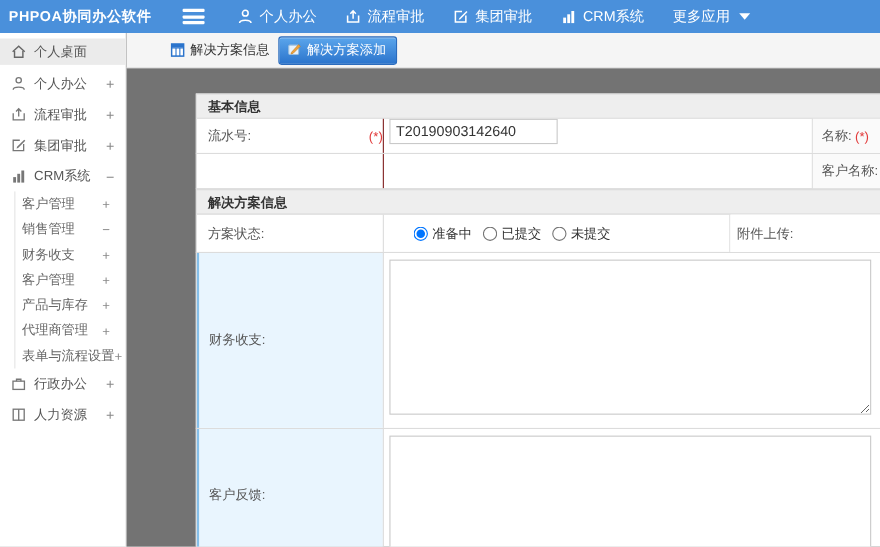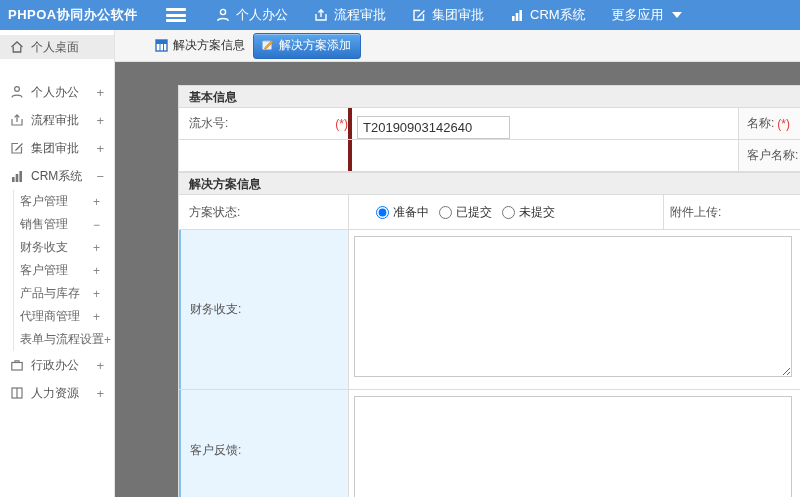--- a/index.html
+++ b/index.html
@@ -15,21 +15,21 @@
   .tnav-item { display:flex; align-items:center; gap:6px; font-size:13px; cursor:pointer; white-space:nowrap; }
   .tnav-item svg { display:block; }
   .caret { width:0; height:0; border-left:5px solid transparent; border-right:5px solid transparent; border-top:6px solid #fff; margin-left:2px; }
 
   
   .shell { display:flex; height:467px; }
   .sidebar { width:115px; border-right:1px solid #e3e3e3; background:#fff; padding-top:5px; flex:none; overflow:hidden; }
   .side-item { display:flex; align-items:center; padding:0 10px 0 10px; height:28px; color:#555; cursor:pointer; white-space:nowrap; }
   .side-item .lbl { margin-left:7px; }
   .side-item .exp { margin-left:auto; color:#888; font-size:13px; }
-  .side-item.active { background:#ebebeb; height:24px; margin-bottom:19px; }
+  .side-item.active { background:#ebebeb; height:24px; margin-bottom:3px; }
   .grp { margin-left:13px; border-left:1px solid #e4e4e4; }
   .grp2 { margin-left:20px; border-left:1px solid #e4e4e4; }
   .side-sub { display:flex; align-items:center; height:23px; padding:0 14px 0 6px; color:#666; cursor:pointer; white-space:nowrap; }
   .side-sub .exp { margin-left:auto; color:#888; }
   .side-sub2 { height:22px; padding-left:8px; }
   .icon14 { width:14px; height:14px; flex:none; }
 
   
   .main { flex:1; background:#737373; overflow:hidden; position:relative; }
   .tabstrip { height:32px; background:#f5f5f5; border-bottom:1px solid #e2e2e2; display:flex; align-items:center; padding-left:40px; gap:8px; }
@@ -37,21 +37,21 @@
   .tab-btn { display:flex; align-items:center; gap:4px; color:#fff; cursor:pointer;
              background:linear-gradient(#5ba6ec,#2b74cc); border:1px solid #2a6bbd; border-radius:3px;
              padding:3px 9px 4px 7px; box-shadow:inset 0 1px 0 rgba(255,255,255,.35); }
 
   
   .formwrap { margin:23px 0 0 63px; width:700px; }
   .sec-header { height:23px; line-height:22px; background:#eee; border:1px solid #dcdcdc; font-weight:bold; color:#333; padding-left:10px; }
   .frow { display:flex; border-left:1px solid #dcdcdc; border-right:1px solid #dcdcdc; border-bottom:1px solid #dcdcdc; background:#fff; }
   .cell { position:relative; }
   .c1 { width:169px; flex:none; display:flex; align-items:center; padding-left:10px;justify-content:space-between; }
-  .c2 { width:391px; flex:none; border-left:4px solid #7f1d1d; border-right:1px solid #dcdcdc; display:flex; align-items:flex-end; }
+  .c2 { width:391px; flex:none; border-left:1px solid #7f1d1d; border-right:1px solid #dcdcdc; display:flex; align-items:flex-start; }
   .c3 { flex:1; background:#fafafa; display:flex; align-items:center; padding-left:8px; }
   .req { color:#e23b3b; margin-left:3px; }
   .h32 { height:32px; }
   .txt-input { width:153px; height:23px; margin-left:5px; border:1px solid #c9c9c9; padding:0 5px; font-size:13px; color:#333; font-family:"Liberation Sans","DejaVu Sans",sans-serif; }
   .c2b { width:316px; flex:none; border-left:1px solid #dcdcdc; border-right:1px solid #dcdcdc; display:flex; align-items:center; padding-left:27px; }
   .c3b { flex:1; display:flex; align-items:center; padding-left:6px; background:#fff; }
   .radio-group { display:flex; align-items:center; gap:10px; color:#333; }
   .radio-opt { display:flex; align-items:center; gap:4px; }
   .blue-label { width:169px; flex:none; background:#e9f5fe; border-left:2px solid #85bfe9; display:flex; align-items:center; padding-left:9px; }
   .big-cell { flex:1; border-left:1px solid #dcdcdc; padding:6px 0 0 5px; }

